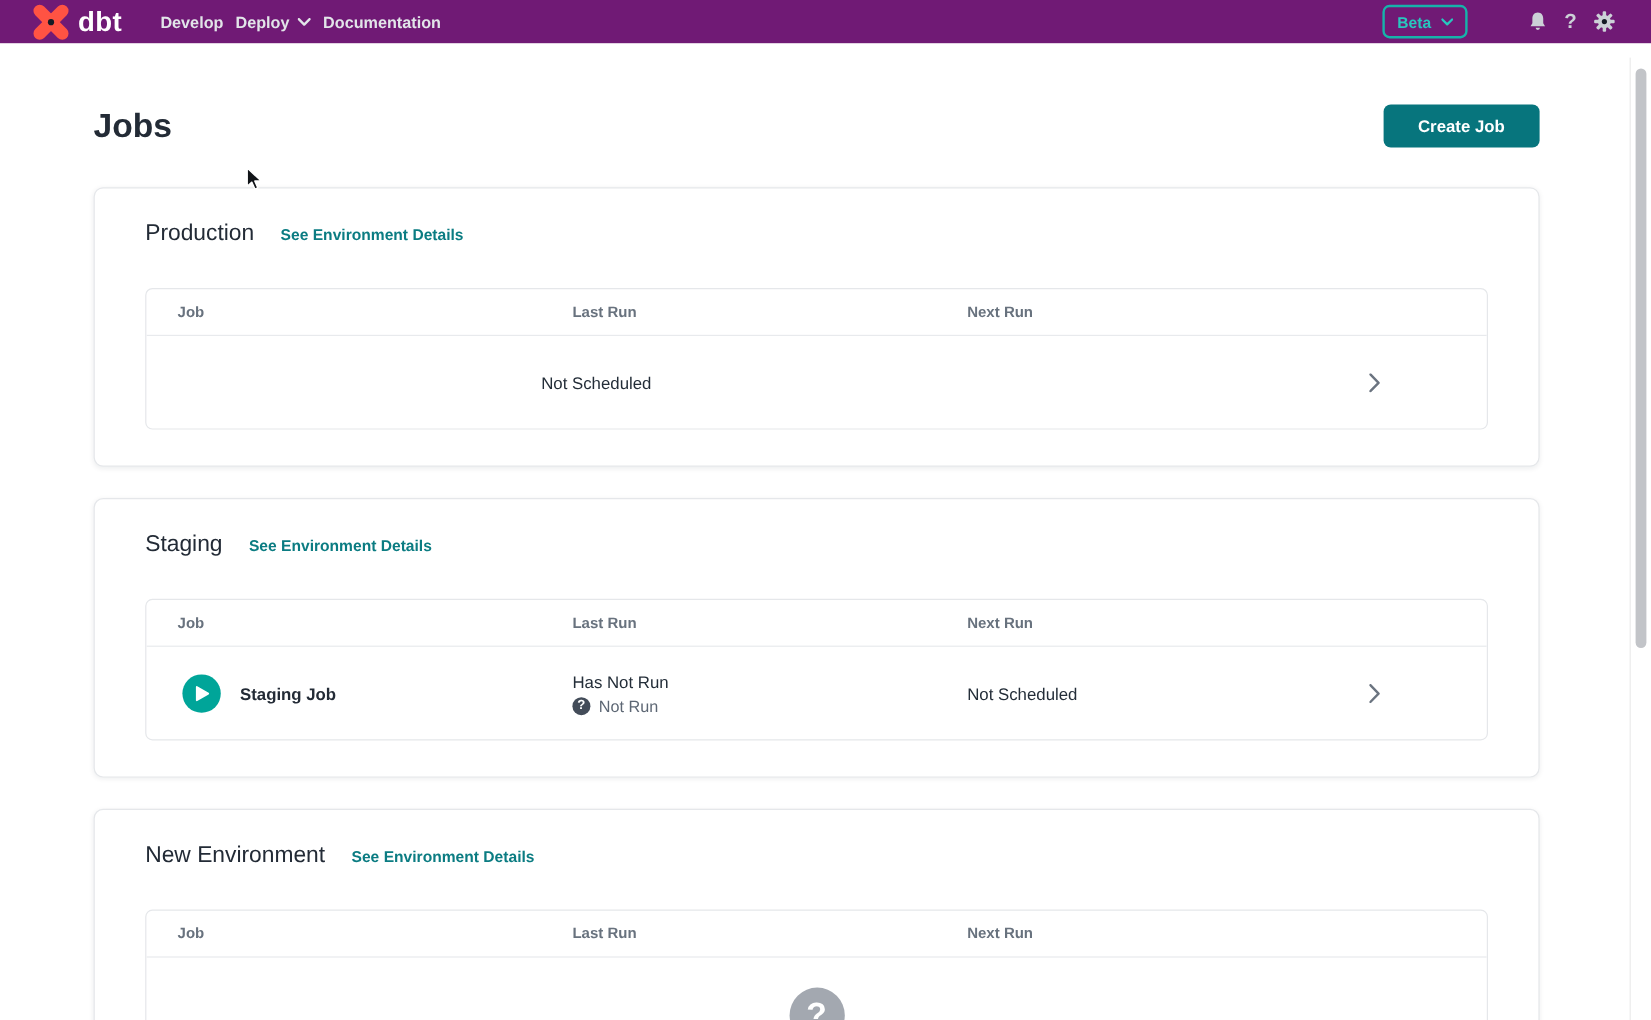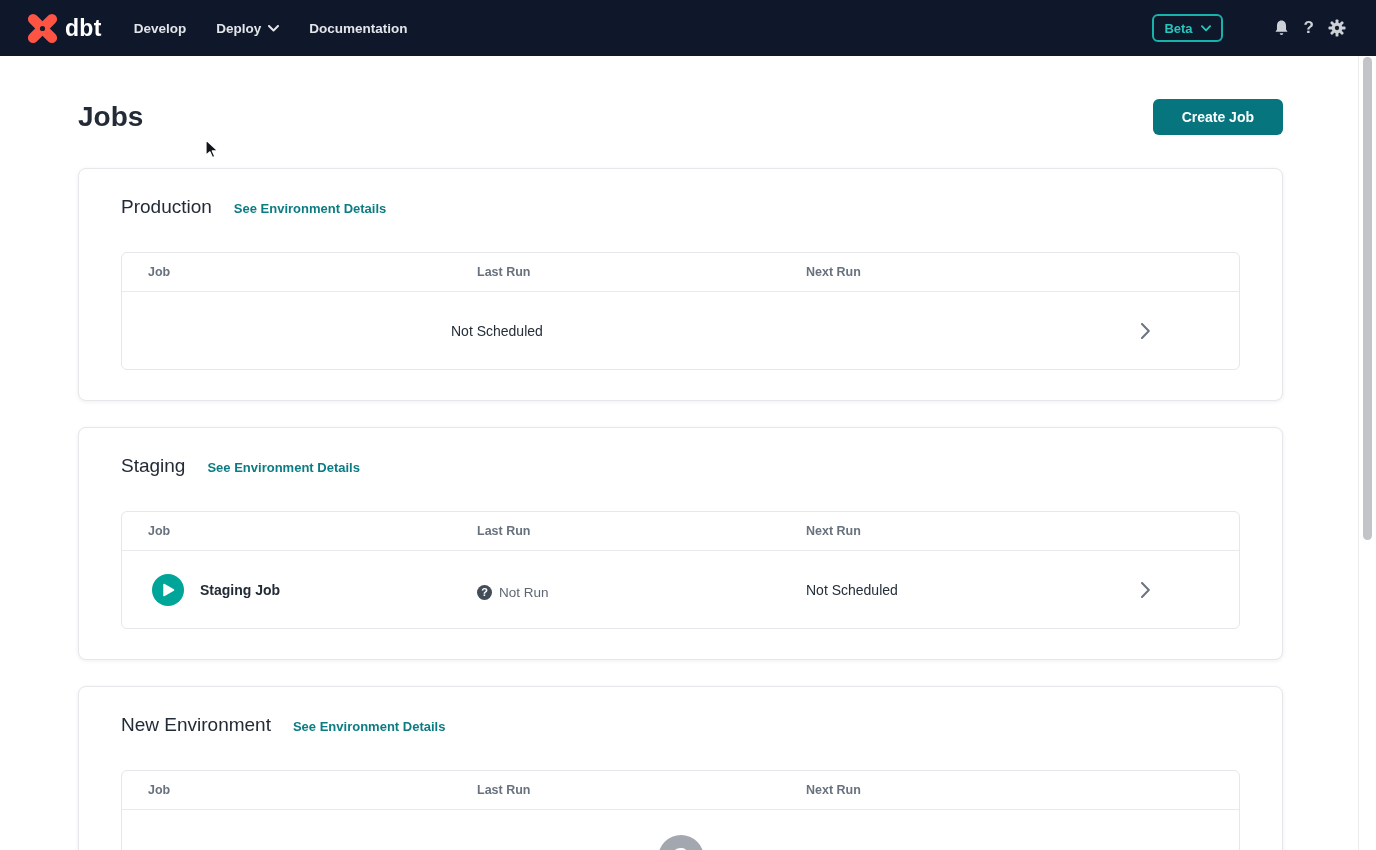--- a/index.html
+++ b/index.html
@@ -1,34 +1,34 @@
 <!DOCTYPE html>
 <html><head>
 <meta charset="utf-8">
 <style>
 *{margin:0;padding:0;box-sizing:border-box}
 html,body{width:1376px;height:850px;overflow:hidden;font-family:"Liberation Sans",sans-serif}
 body{background:#fff;position:relative}
-.nav{position:absolute;top:0;left:0;width:1376px;height:56px;background:#0f172a;display:flex;align-items:center;justify-content:space-between;padding:0 30px 0 24px;z-index:5}
+.nav{position:absolute;top:0;left:0;width:1376px;height:36px;background:#701a75;display:flex;align-items:center;justify-content:space-between;padding:0 30px 0 24px;z-index:5}
 .nav-left{display:flex;align-items:center}
 .logo{display:flex;align-items:center;margin-right:32px}
 .logo-text{color:#fff;font-size:23px;font-weight:700;margin-left:4px;letter-spacing:.3px}
-.nav-links{display:flex;align-items:center;gap:30px}
+.nav-links{display:flex;align-items:center;gap:10px}
 .nav-link{color:#e2e5e9;font-size:13.5px;font-weight:700;display:flex;align-items:center;gap:7px;cursor:pointer}
 .nav-right{display:flex;align-items:center}
 .beta{display:flex;align-items:center;gap:8px;border:2px solid #16b3aa;color:#27c7be;font-size:13px;font-weight:700;border-radius:6px;height:28px;padding:0 10px;margin-right:22px}
 .crumb{display:flex;align-items:center;color:#f2f4f6;font-size:13.5px}
 .crumb .proj{font-weight:700;margin-left:8px}
 .crumb .sep{color:#99a1ab;margin:0 10px;font-weight:400}
 .crumb .sect{font-weight:700}
 .crumb-caret{margin-left:12px;display:flex}
 .nav-icons{display:flex;align-items:center;gap:14px;margin-left:28px}
 .nav-icon{height:18px;display:flex;align-items:center;justify-content:center;cursor:pointer}
 .qmark{color:#ccd1d7;font-size:17px;font-weight:700}
-main{position:absolute;top:48px;left:0;width:1358px;height:802px;background:#fff}
+main{position:absolute;top:36px;left:0;width:1358px;height:802px;background:#fff}
 .container{margin-left:78px;width:1205px}
 .page-head{display:flex;justify-content:space-between;align-items:center;margin-top:50px;height:38px}
 h1{font-size:28px;color:#232b36}
 .create-btn{background:#07757d;color:#fff;font-size:14px;font-weight:600;border:none;border-radius:6px;height:36px;padding:0 29px;font-family:inherit;cursor:pointer}
 .card{border:1px solid #e5e7ea;border-radius:8px;box-shadow:0 1px 4px rgba(20,28,38,.07);margin-top:32px;padding:27px 42px 30px;background:#fff}
 .card+.card{margin-top:26px}
 .card-head{display:flex;align-items:baseline;gap:22px}
 .card-title{font-size:19px;color:#232b36;font-weight:400}
 .env-link{color:#0b7c82;font-size:13px;font-weight:700;cursor:pointer}
 .table{border:1px solid #e5e7ea;border-radius:6px;margin-top:34px;overflow:hidden}
@@ -160,20 +160,21 @@
         <div class="trow">
           <div class="td-job">
             <span class="play-btn">
               <svg width="13" height="14" viewBox="0 0 13 14">
                   <path d="M2 1.5 L11.5 7 L2 12.5 Z" fill="#fff" stroke="#fff" stroke-width="1.5" stroke-linejoin="round"></path>
                 </svg>
             </span>
             <span class="job-name">Staging Job</span>
           </div>
           <div class="td-last">
+            <div>Has Not Run</div>
             <div class="status-line">
               <span class="qcircle">?</span>
               <span class="status-notrun">Not Run</span>
             </div>
           </div>
           <div class="td-next">Not Scheduled</div>
           <div class="td-chev">
             <svg width="9" height="16" viewBox="0 0 9 16">
                 <path d="M1 1 L7.8 8 L1 15" fill="none" stroke="#6b7480" stroke-width="2" stroke-linecap="round" stroke-linejoin="round"></path>
               </svg>

